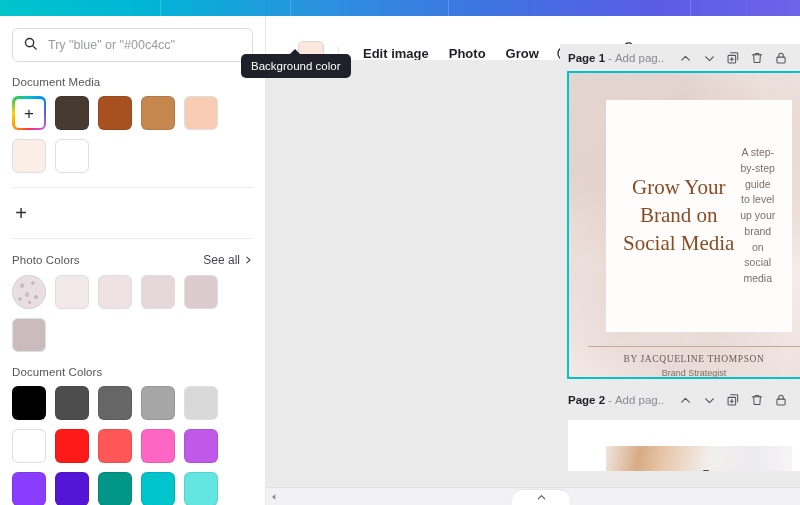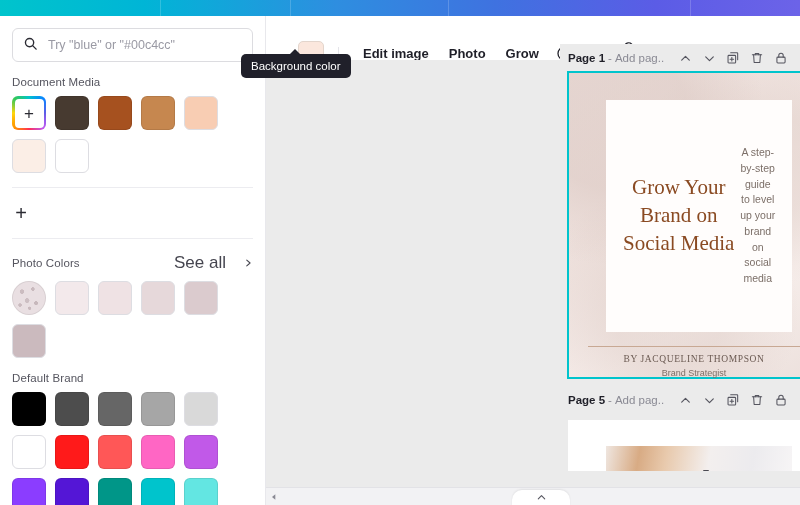--- a/index.html
+++ b/index.html
@@ -40,21 +40,21 @@
     font-size: 12.5px; color: #3c3c46; width: 100%;
   }
   .search-input::placeholder { color: #9a9aa4; }
 
   .section-head {
     display: flex; align-items: center; justify-content: space-between;
     padding: 14px 12px 8px 12px;
   }
   .section-title { font-size: 11.5px; color: #55555f; letter-spacing: .1px; }
   .see-all {
-    font-size: 17px; color: #45454f; display: flex; align-items: center; gap: 17px;
+    font-size: 12px; color: #45454f; display: flex; align-items: center; gap: 3px;
     cursor: pointer;
   }
 
   .swatch-grid {
     display: flex; flex-wrap: wrap; gap: 9px; padding: 0 12px;
   }
   .sw {
     width: 34px; height: 34px; border-radius: 6px;
     border: 1px solid rgba(0,0,0,0.09);
     cursor: pointer; flex: 0 0 auto;
@@ -265,21 +265,21 @@
     <div class="swatch-grid">
       <div class="sw-photo"></div>
       <div class="sw light" style="background:#f3e9eb"></div>
       <div class="sw light" style="background:#efe2e4"></div>
       <div class="sw light" style="background:#e6d8da"></div>
       <div class="sw light" style="background:#dbcbce"></div>
       <div class="sw light" style="background:#cbbabe"></div>
     </div>
 
     <div class="section-head">
-      <span class="section-title">Default Brand</span>
+      <span class="section-title">Document Colors</span>
     </div>
     <div class="swatch-grid">
       <div class="sw" style="background:#000000"></div>
       <div class="sw" style="background:#4d4d4d"></div>
       <div class="sw" style="background:#666666"></div>
       <div class="sw" style="background:#a6a6a6"></div>
       <div class="sw light" style="background:#d9d9d9"></div>
       <div class="sw light" style="background:#ffffff"></div>
 
       <div class="sw" style="background:#ff1a1a"></div>
@@ -375,21 +375,21 @@
         <div class="design-sub" style="white-space:pre-line">A step-by-step guide
 to level up your brand
 on social media</div>
       </div>
       <div class="design-rule"></div>
       <div class="design-by">BY JACQUELINE THOMPSON</div>
       <div class="design-role">Brand Strategist</div>
     </div>
 
     <div class="page-head" style="margin-top:8px">
-      <span class="page-label">Page 5</span>
+      <span class="page-label">Page 2</span>
       <span class="page-subtle">-</span>
       <span class="page-subtle">Add pag..</span>
       <span class="page-icons">
         <span class="pg-btn">
           <svg width="13" height="13" viewBox="0 0 24 24" fill="none" stroke="#55555f" stroke-width="2.2" stroke-linecap="round" stroke-linejoin="round">
               <polyline points="5,15 12,8 19,15"></polyline>
             </svg>
         </span>
         <span class="pg-btn">
           <svg width="13" height="13" viewBox="0 0 24 24" fill="none" stroke="#55555f" stroke-width="2.2" stroke-linecap="round" stroke-linejoin="round">

